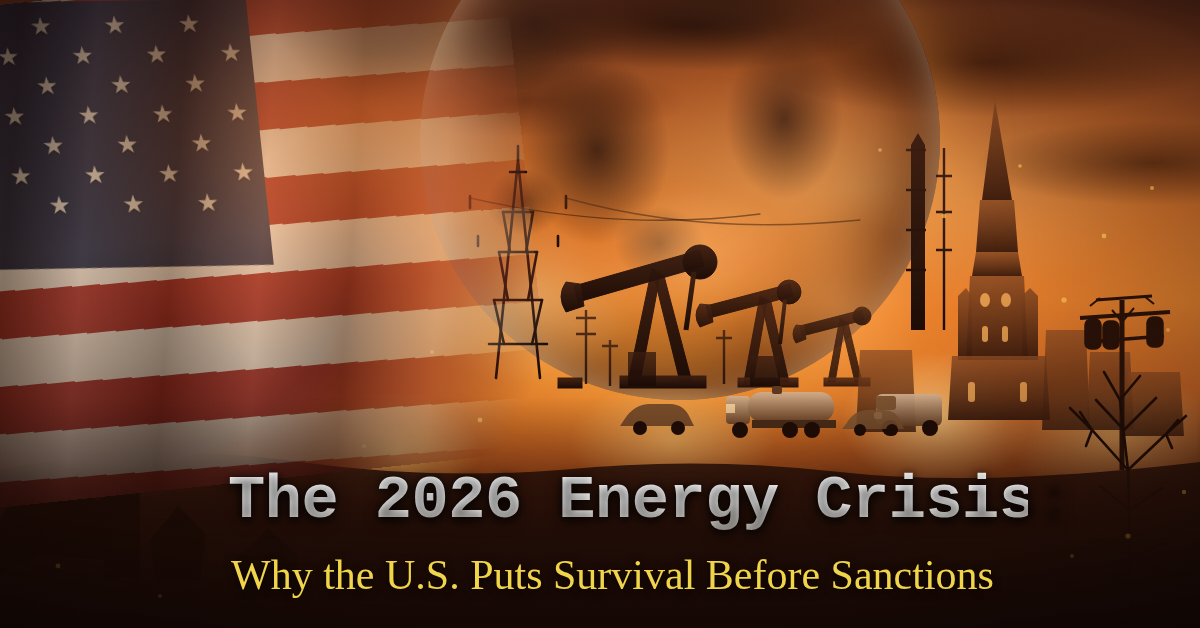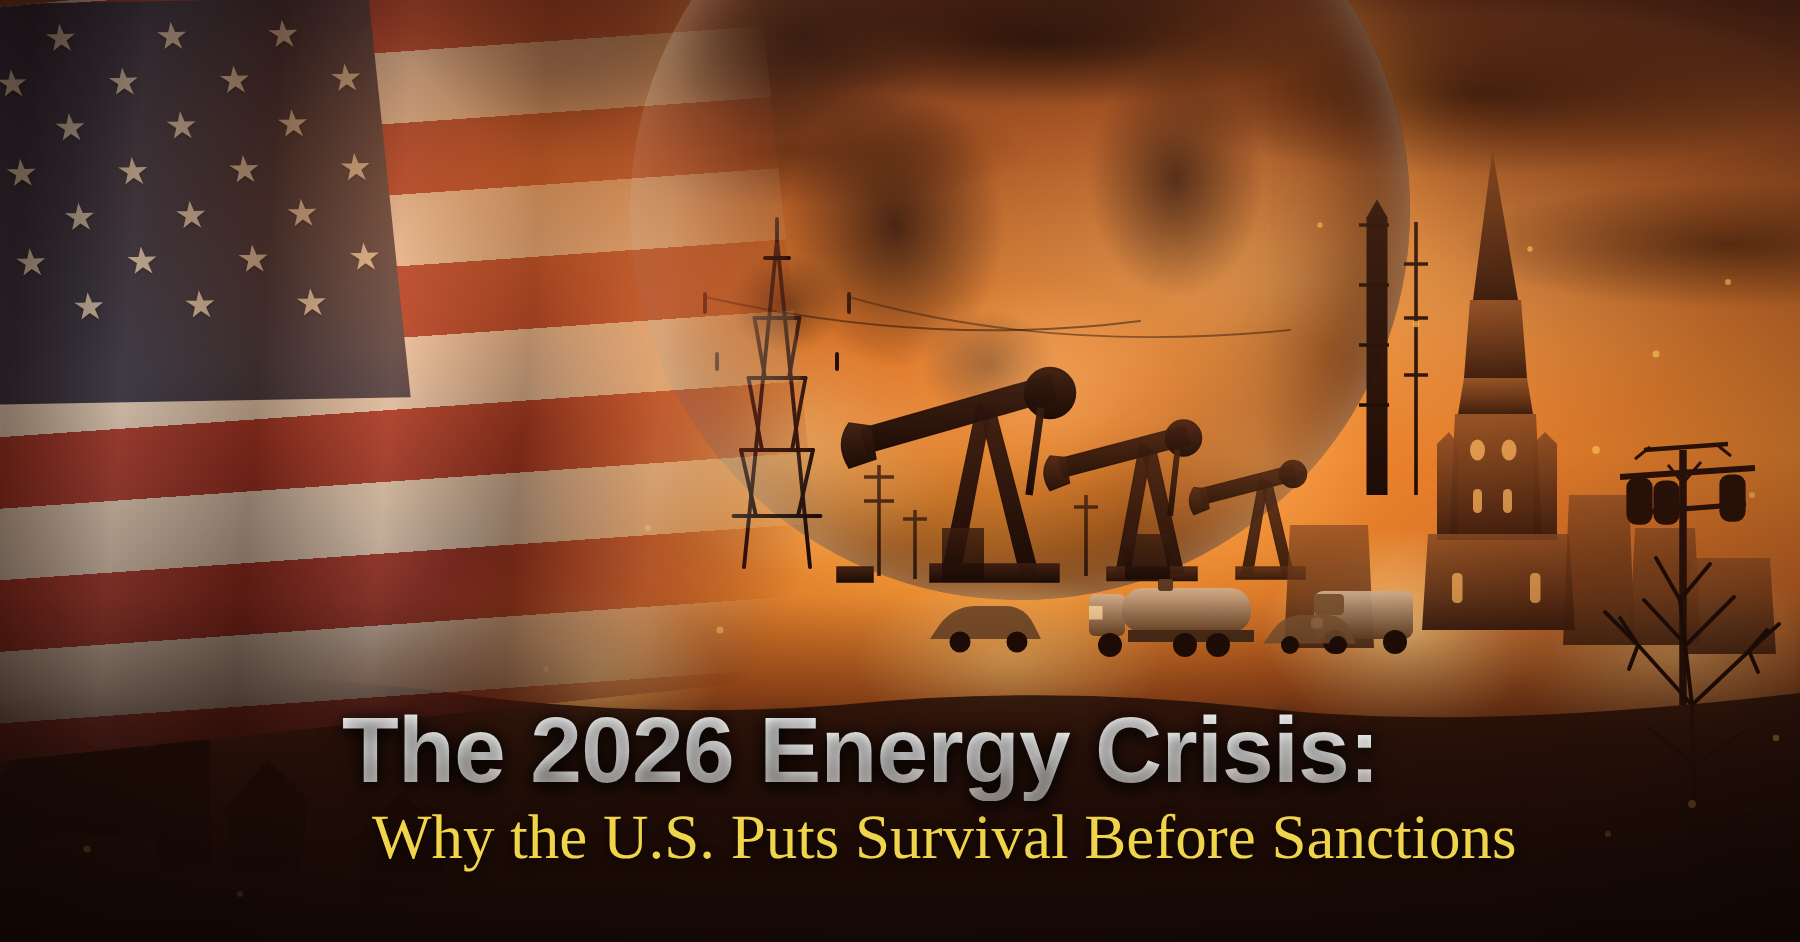--- a/index.html
+++ b/index.html
@@ -192,44 +192,43 @@
 
   
   .text-block {
     position: absolute;
     left: 228px;
     top: 468px;
     width: 800px;
   }
   .headline {
     margin: 0;
-    font-family: Liberation Sans, sans-serif;
+    font-family: Liberation Mono, monospace;
     font-weight: bold;
     font-size: 62px;
     line-height: 66px;
     letter-spacing: -0.5px;
     color: #ffffff;
     background: linear-gradient(180deg, #ffffff 0%, #ffffff 52%, #d6d2cc 80%, #b9b2ab 100%);
     -webkit-background-clip: text;
     background-clip: text;
     -webkit-text-fill-color: transparent;
     text-shadow: 0 2px 10px rgba(0,0,0,0.55);
     filter: drop-shadow(0 2px 6px rgba(0,0,0,0.75));
     white-space: nowrap;
   }
   .subhead {
-    margin: 2px 0 0 3px;
+    margin: 18px 0 0 3px;
     font-family: "Liberation Serif", "DejaVu Serif", serif;
     font-weight: normal;
     font-size: 42px;
     line-height: 46px;
     color: #f0d44a;
     text-shadow: 0 2px 8px rgba(0,0,0,0.80);
     white-space: nowrap;
-    text-align: center;
   }
 
   
   .text-scrim {
     position: absolute;
     left: 0;
     right: 0;
     bottom: 0;
     height: 230px;
     background: linear-gradient(180deg,

